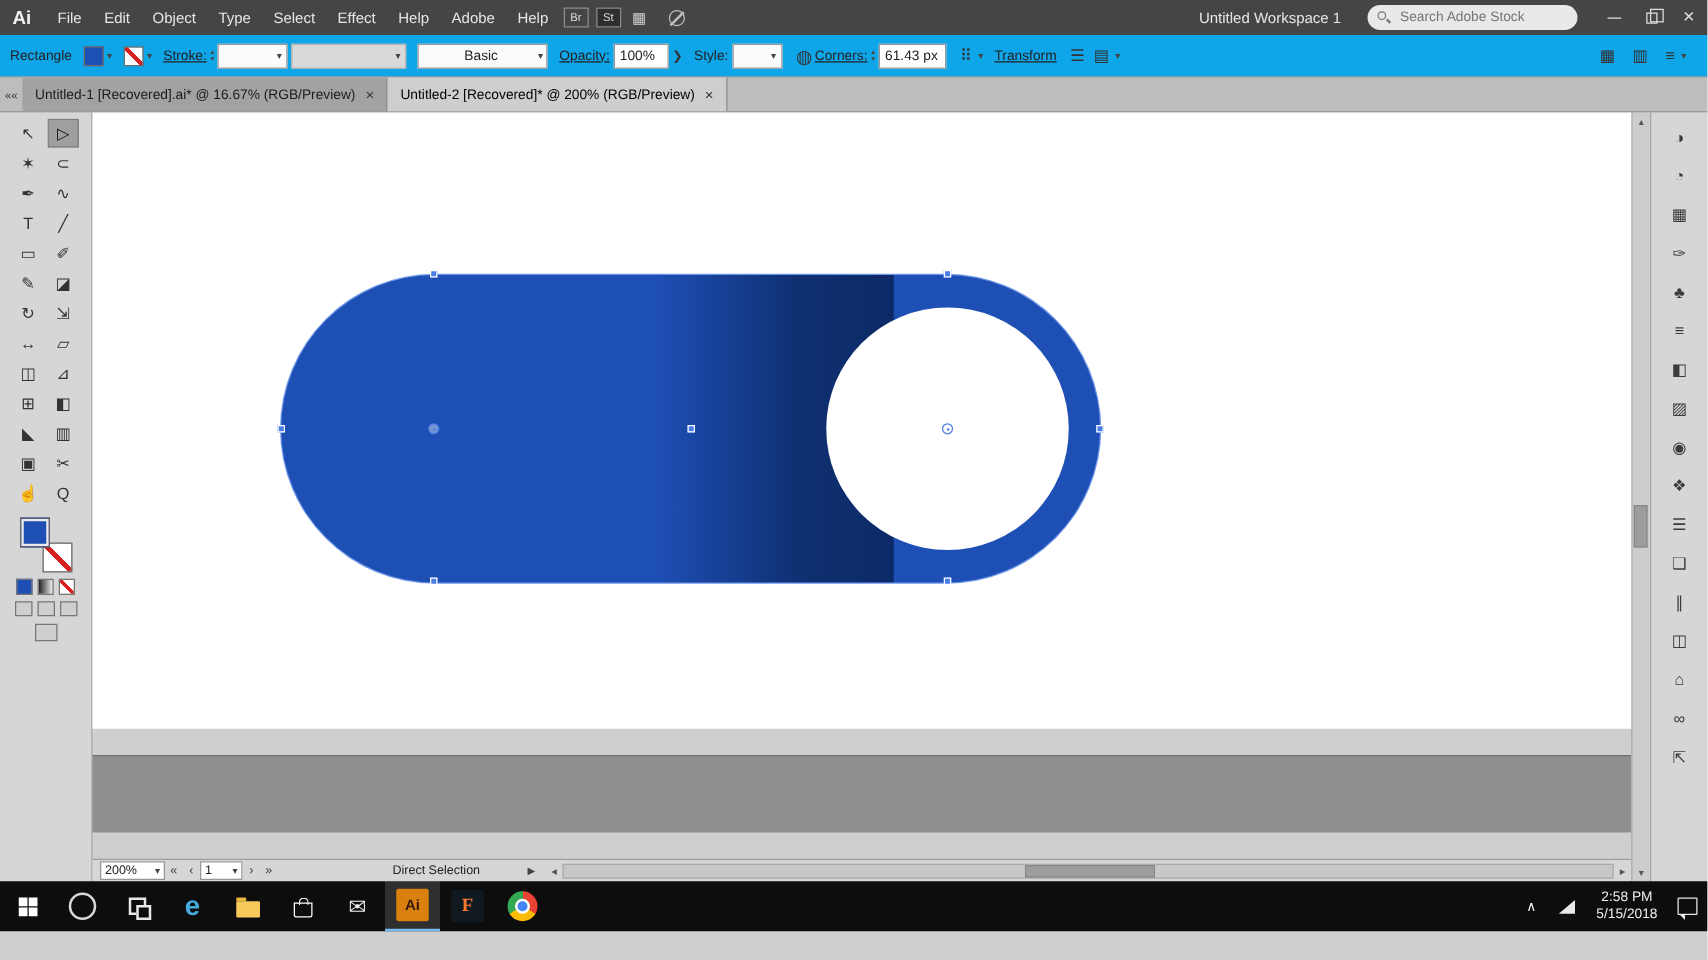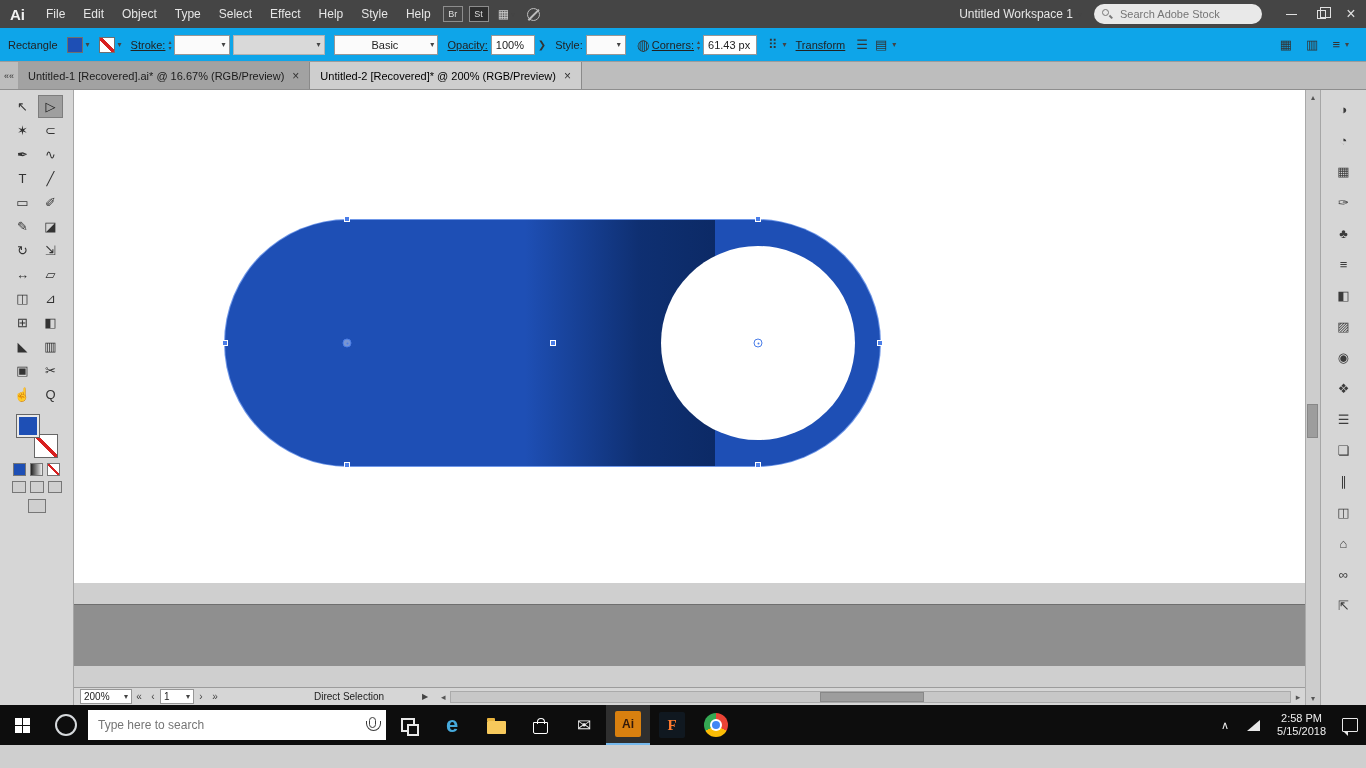--- a/index.html
+++ b/index.html
@@ -143,21 +143,21 @@
 
   <div class="menubar">
     <span class="applogo">Ai</span>
     <span class="mitem">File</span>
     <span class="mitem">Edit</span>
     <span class="mitem">Object</span>
     <span class="mitem">Type</span>
     <span class="mitem">Select</span>
     <span class="mitem">Effect</span>
     <span class="mitem">Help</span>
-    <span class="mitem">Style</span>
+    <span class="mitem">Adobe</span>
     <span class="mitem">Help</span>
     <span class="mb-badge">Br</span>
     <span class="mb-badge dark">St</span>
     <span class="mb-ico">
       <span>▦</span>
       <span class="chev">▾</span>
     </span>
     <span class="mb-ico">
       <span class="gpu-circle"></span>
     </span>
@@ -386,24 +386,20 @@
     </div>
   </div>
 
   <div class="taskbar">
     <span class="tb-btn">
         <span class="winlogo"></span>
       </span>
     <span class="tb-btn">
         <span class="cortana"></span>
       </span>
-    <span class="tb-search">
-      <input type="text" placeholder="Type here to search" style="">
-      <span class="tb-mic"></span>
-    </span>
     <span class="tb-btn">
         <span class="taskview"></span>
       </span>
     <span class="tb-btn">
         <span class="edge-e">e</span>
       </span>
     <span class="tb-btn">
         <span class="folder"></span>
       </span>
     <span class="tb-btn">

